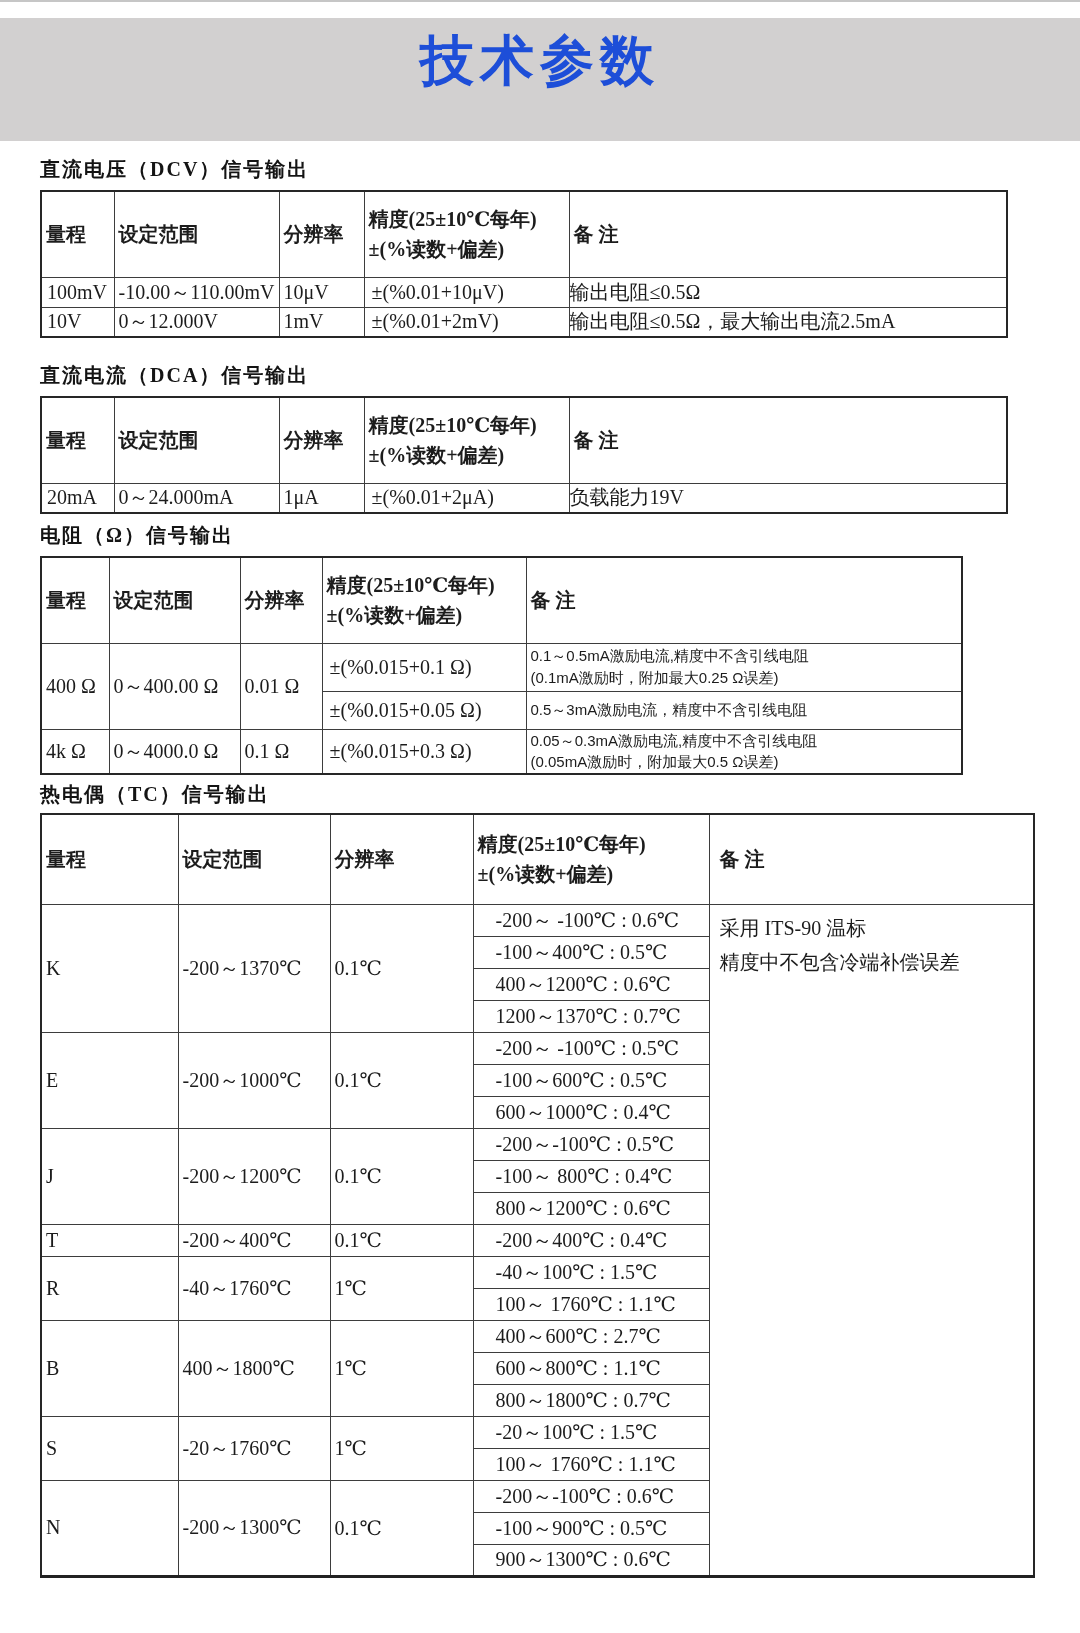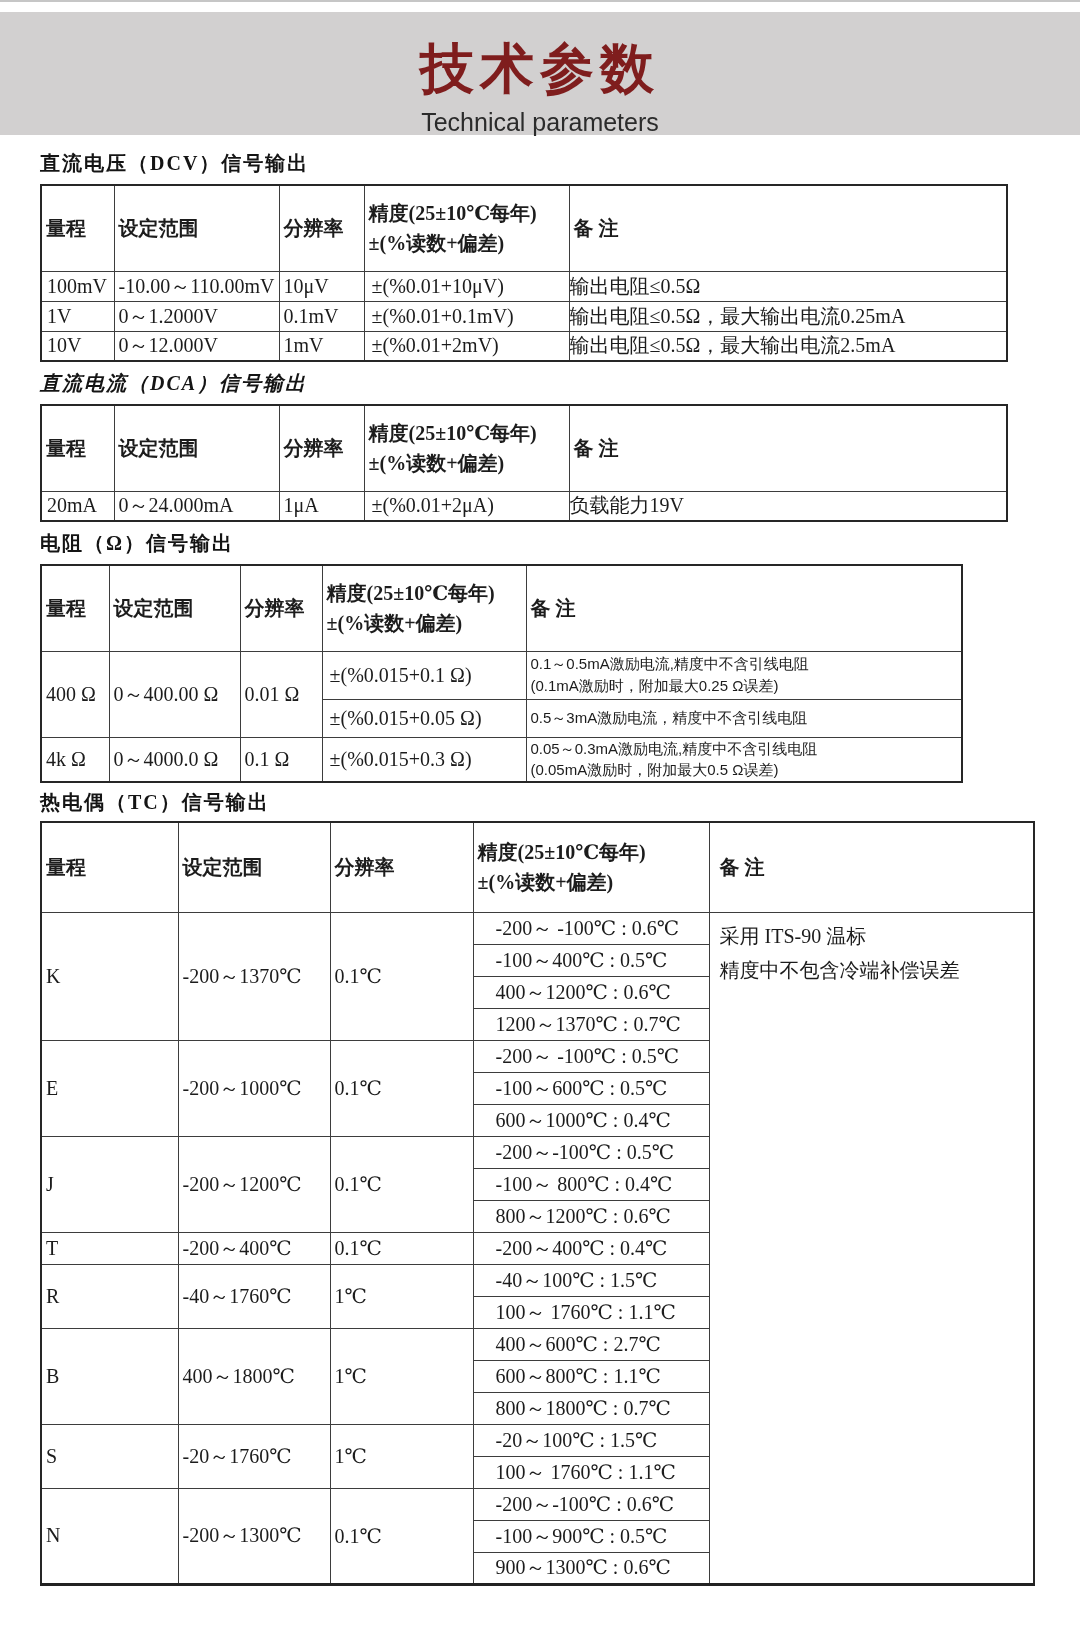--- a/index.html
+++ b/index.html
@@ -7,35 +7,35 @@
   body {
     width:1080px; height:1633px; overflow:hidden;
     background:#ffffff; color:#1c1c1c;
     font-family:"Liberation Serif","DejaVu Serif",serif;
   }
   .top-line { height:2px; background:#c6c6c6; }
   .banner {
     margin-top:5px; height:123px; background:#d2d0d0; text-align:center;
   }
   .banner h1 {
-    margin:10px; padding-top:26px;
+    margin:16px; padding-top:12px;
     font-family:"Liberation Sans","DejaVu Sans",sans-serif;
-    font-size:54px; line-height:60px; font-weight:bold; letter-spacing:6px; color:#7f1d1d;
+    font-size:54px; line-height:60px; font-weight:bold; letter-spacing:6px; color:#1d4ed8;
   }
   .banner .subtitle {
     font-family:"Liberation Sans","DejaVu Sans",sans-serif;
     font-size:25px; line-height:28px; color:#2b2b2b; margin-top:0;
   }
   main { margin-left:40px; }
   h2.sec {
     margin:0; font-size:20px; line-height:26px; font-weight:bold;
     letter-spacing:2px; color:#141414;
   }
   #h-dcv { margin-top:15px; }
-  #h-dca { margin-top:8px;font-style:italic; }
+  #h-dca { margin-top:24px; }
   #h-ohm { margin-top:8px; }
   #h-tc  { margin-top:6px; }
 
   table.t {
     border-collapse:collapse; table-layout:fixed; margin-top:8px;
     border:2px solid #262626;
   }
   #t-tc { margin-top:6px; border-bottom:3px solid #222; }
   .t th, .t td {
     border:1px solid #3d3d3d; font-size:20px; padding:0 4px;
@@ -71,21 +71,20 @@
   }
   #t-tc th.reml { text-align:left; padding-left:10px; }
 </style>
 </head>
 <body>
 
 <div class="top-line"></div>
 
 <header class="banner">
   <h1>技术参数</h1>
-  <div class="subtitle">Technical parameters</div>
 </header>
 
 <main>
 
   <section>
     <h2 class="sec" id="h-dcv">直流电压（DCV）信号输出</h2>
     <table class="t" id="t-dcv" style="width:966px">
       <colgroup>
           <col style="width:73px">
           <col style="width:165px">
@@ -105,27 +104,20 @@
         <th class="c">备  注</th>
       </tr>
       <tr class="r30">
         <td class="l rangec">100mV</td>
         <td class="l">-10.00～110.00mV</td>
         <td class="l">10μV</td>
         <td class="l acc">±(%0.01+10μV)</td>
         <td class="l rem">输出电阻≤0.5Ω</td>
       </tr>
       <tr class="r30">
-        <td class="l rangec">1V</td>
-        <td class="l">0～1.2000V</td>
-        <td class="l">0.1mV</td>
-        <td class="l acc">±(%0.01+0.1mV)</td>
-        <td class="l rem">输出电阻≤0.5Ω，最大输出电流0.25mA</td>
-      </tr>
-      <tr class="r30">
         <td class="l rangec">10V</td>
         <td class="l">0～12.000V</td>
         <td class="l">1mV</td>
         <td class="l acc">±(%0.01+2mV)</td>
         <td class="l rem">输出电阻≤0.5Ω，最大输出电流2.5mA</td>
       </tr>
     </tbody>
       </table>
   </section>
 

